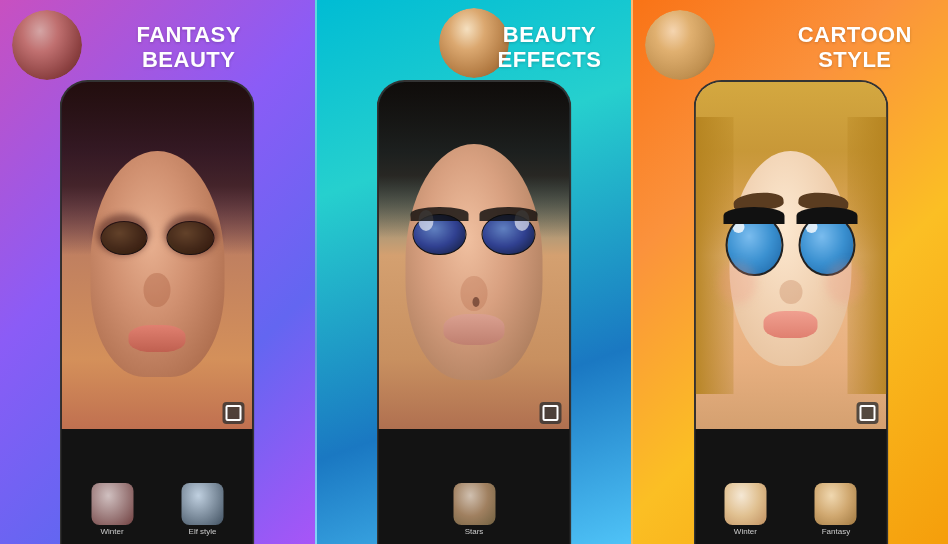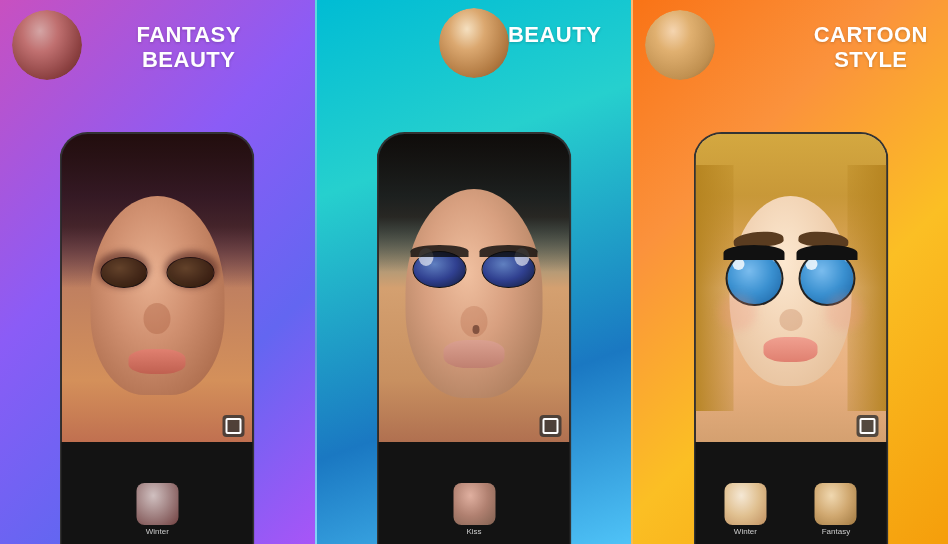--- a/index.html
+++ b/index.html
@@ -93,21 +93,21 @@
       background: radial-gradient(ellipse at 40% 30%, #f5d5b0 0%, #e0b070 30%, #c09050 70%, #8a6030 100%);
     }
 
     
     .phone {
       position: absolute;
       bottom: 0;
       left: 50%;
       transform: translateX(-50%);
       width: 195px;
-      height: 412px;
+      height: 464px;
       background: #111;
       border-radius: 28px 28px 0 0;
       overflow: hidden;
       border: 2px solid #333;
       border-bottom: none;
     }
 
     .phone-screen {
       width: 100%;
       height: 100%;
@@ -280,32 +280,37 @@
       </div>
 
       <div class="toggle-icon"></div>
 
       <div class="filter-strip">
         <div class="filter-thumbnails">
           <div class="filter-thumb">
             <div class="filter-thumb-img ft-winter"></div>
             <span class="filter-thumb-label">Winter</span>
           </div>
+          <div class="filter-thumb">
+            <div class="filter-thumb-img ft-elf"></div>
+            <span class="filter-thumb-label">Elf style</span>
+          </div>
         </div>
       </div>
     </div>
   </div>
 </div>
 
 <div class="panel panel-beauty">
   <div class="preview-face">
     <div class="preview-face-inner face-beauty"></div>
   </div>
   <div class="panel-title" style="right:30px; left:auto; transform:none;">
     <span>BEAUTY</span><br>
+    <span>EFFECTS</span>
   </div>
 
   <div class="phone">
     <div class="phone-screen">
       <div class="main-face">
         <div class="face-bg-beauty">
           <div class="hair-overlay-beauty"></div>
 
           <div style="position:absolute; top:18%; left:14%; width:72%; height:68%; border-radius:50% 50% 42% 42%; background: radial-gradient(ellipse at 45% 40%, #f0c0a0 0%, #d8a080 40%, #b08060 80%, #906040 100%);"></div>
 
@@ -322,34 +327,34 @@
 
           <div style="position:absolute; bottom:24%; left:34%; width:32%; height:9%; border-radius:40%; background: linear-gradient(180deg, #daa090 0%, #c08070 100%);"></div>
 
           <div style="position:absolute; bottom:35%; left:49%; width:4%; height:3%; border-radius:50%; background: rgba(80,40,30,0.6);"></div>
         </div>
       </div>
       <div class="toggle-icon"></div>
       <div class="filter-strip">
         <div class="filter-thumbnails">
           <div class="filter-thumb">
-            <div class="filter-thumb-img ft-kiss"></div>
-            <span class="filter-thumb-label">Kiss</span>
+            <div class="filter-thumb-img ft-stars"></div>
+            <span class="filter-thumb-label">Stars</span>
           </div>
         </div>
       </div>
     </div>
   </div>
 </div>
 
 <div class="panel panel-cartoon">
   <div class="preview-face">
     <div class="preview-face-inner face-cartoon-preview"></div>
   </div>
-  <div class="panel-title" style="right:20px; left:auto; transform:none;">
+  <div class="panel-title" style="right:36px; left:auto; transform:none;">
     <span>CARTOON</span><br>
     <span>STYLE</span>
   </div>
 
   <div class="phone">
     <div class="phone-screen">
       <div class="main-face">
         <div class="face-bg-cartoon">
 
           <div style="position:absolute; top:0; left:0; width:100%; height:50%; background: linear-gradient(180deg, #D4A840 0%, #C89838 40%, rgba(196,148,40,0.4) 80%, transparent 100%);"></div>

